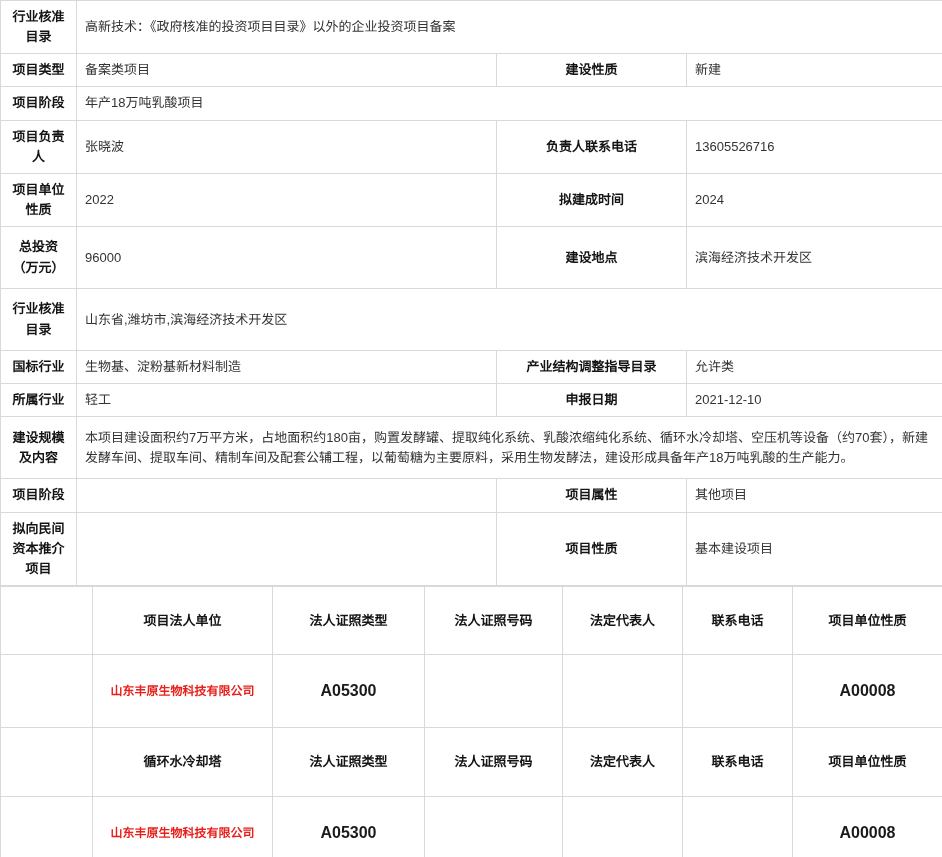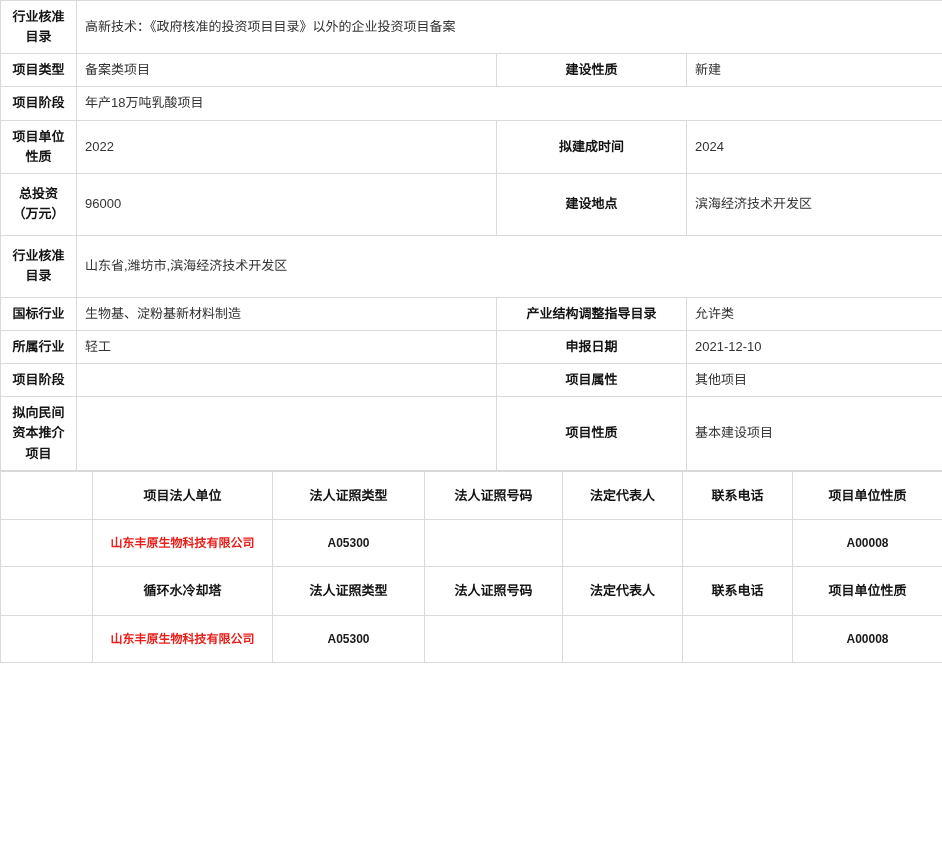--- a/index.html
+++ b/index.html
@@ -49,38 +49,38 @@
   .c4 { width: 256px; }
 
   
   table.entity {
     width: 942px;
     border-collapse: collapse;
     table-layout: fixed;
   }
   table.entity td {
     border: 1px solid #d9d9d9;
-    padding: 14px 6px;
+    padding: 24px 6px;
     text-align: center;
     vertical-align: middle;
     line-height: 1.5;
   }
   table.entity td.head {
     font-weight: bold;
     color: #141414;
   }
   .red {
     color: #e8201c;
     font-weight: bold;
     font-size: 12px;
   }
   .code {
     color: #1a1a1a;
     font-weight: bold;
-    font-size: 12px;
+    font-size: 16px;
   }
   .e1 { width: 180px; }
   .e2 { width: 152px; }
   .e3 { width: 138px; }
   .e4 { width: 120px; }
   .e5 { width: 110px; }
   .e6 { width: 150px; }
   .e0 { width: 92px; }
   .tall-2 { height: 62px; }
 </style>
@@ -103,20 +103,26 @@
       <td class="lbl">项目类型</td>
       <td class="val val-pad">备案类项目</td>
       <td class="lbl">建设性质</td>
       <td class="val val-pad">新建</td>
     </tr>
     <tr>
       <td class="lbl">项目阶段</td>
       <td class="val val-pad" colspan="3">年产18万吨乳酸项目</td>
     </tr>
     <tr>
+      <td class="lbl">项目负责人</td>
+      <td class="val val-pad">张晓波</td>
+      <td class="lbl">负责人联系电话</td>
+      <td class="val val-pad">13605526716</td>
+    </tr>
+    <tr>
       <td class="lbl">项目单位性质</td>
       <td class="val val-pad">2022</td>
       <td class="lbl">拟建成时间</td>
       <td class="val val-pad">2024</td>
     </tr>
     <tr class="tall-2">
       <td class="lbl">总投资（万元）</td>
       <td class="val val-pad">96000</td>
       <td class="lbl">建设地点</td>
       <td class="val val-pad">滨海经济技术开发区</td>
@@ -129,20 +135,24 @@
       <td class="lbl">国标行业</td>
       <td class="val val-pad">生物基、淀粉基新材料制造</td>
       <td class="lbl">产业结构调整指导目录</td>
       <td class="val val-pad">允许类</td>
     </tr>
     <tr>
       <td class="lbl">所属行业</td>
       <td class="val val-pad">轻工</td>
       <td class="lbl">申报日期</td>
       <td class="val val-pad">2021-12-10</td>
+    </tr>
+    <tr class="tall-2">
+      <td class="lbl">建设规模及内容</td>
+      <td class="val val-pad" colspan="3">本项目建设面积约7万平方米，占地面积约180亩，购置发酵罐、提取纯化系统、乳酸浓缩纯化系统、循环水冷却塔、空压机等设备（约70套），新建发酵车间、提取车间、精制车间及配套公辅工程，以葡萄糖为主要原料，采用生物发酵法，建设形成具备年产18万吨乳酸的生产能力。</td>
     </tr>
     <tr>
       <td class="lbl">项目阶段</td>
       <td class="val val-pad"></td>
       <td class="lbl">项目属性</td>
       <td class="val val-pad">其他项目</td>
     </tr>
     <tr class="tall-2">
       <td class="lbl">拟向民间资本推介项目</td>
       <td class="val val-pad"></td>

